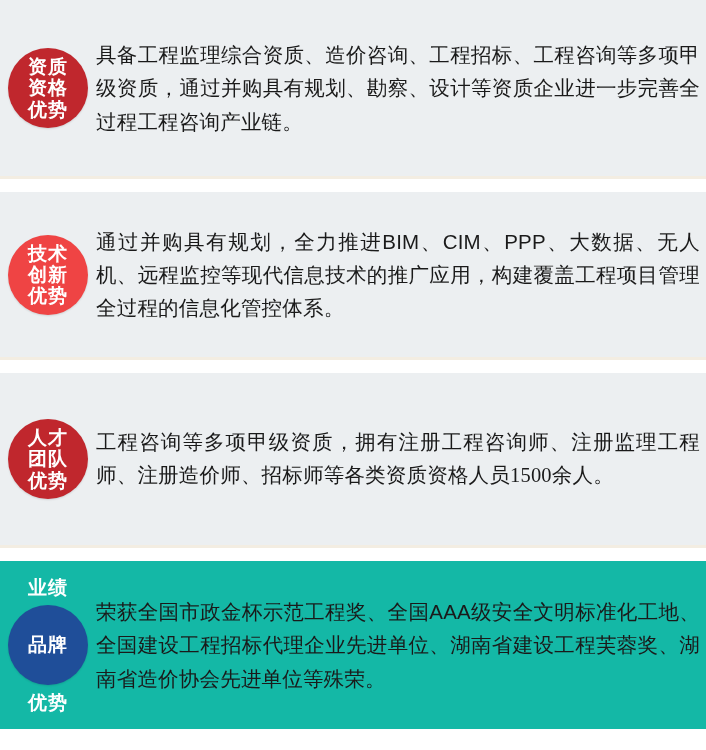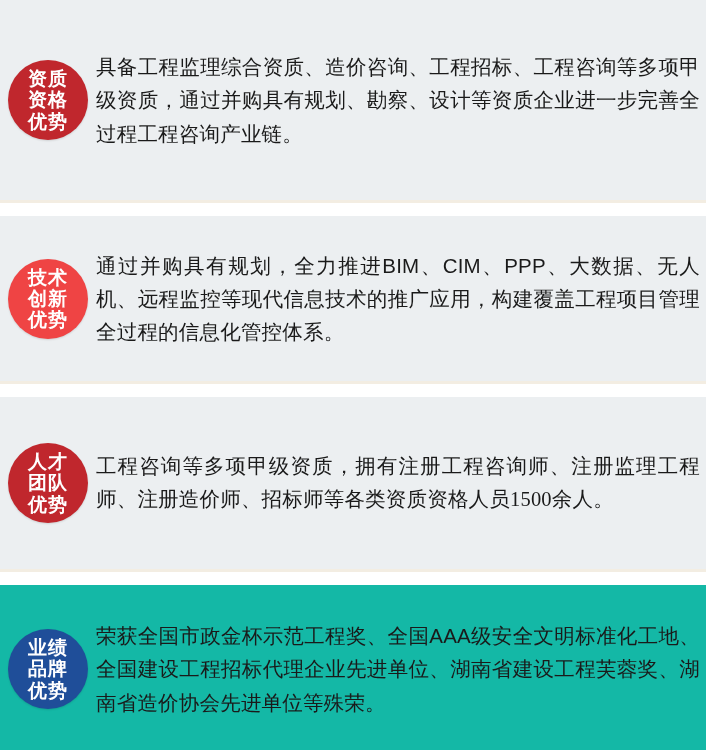--- a/index.html
+++ b/index.html
@@ -81,21 +81,21 @@
   .gap {
     width: 100%;
     background: #ffffff;
   }
 </style>
 </head>
 <body>
 
 <div class="page">
 
-  <div class="row shaded" style="height:200px;">
+  <div class="row shaded" style="height:176px;">
     <div class="badge" style="background:#c0272d;">
       <span>资质</span>
       <span>资格</span>
       <span>优势</span>
     </div>
     <div class="row-body">
       <div class="text">具备工程监理综合资质、造价咨询、工程招标、工程咨询等多项甲级资质，通过并购具有规划、勘察、设计等资质企业进一步完善全过程工程咨询产业链。</div>
     </div>
   </div>
   <div class="divider"></div>
@@ -121,21 +121,21 @@
       <span>优势</span>
     </div>
     <div class="row-body">
       <div class="text">工程咨询等多项甲级资质，拥有注册工程咨询师、注册监理工程师、注册造价师、招标师等各类资质资格人员1500余人。</div>
     </div>
   </div>
   <div class="divider"></div>
   <div class="gap" style="height:13px;"></div>
 
   <div class="row plain" style="height:168px;">
-    <div class="badge" style="background:#1f4e99;">
+    <div class="badge" style="background:#1f4e99;gap:36px;">
       <span>业绩</span>
       <span>品牌</span>
       <span>优势</span>
     </div>
     <div class="row-body">
       <div class="text">荣获全国市政金杯示范工程奖、全国AAA级安全文明标准化工地、全国建设工程招标代理企业先进单位、湖南省建设工程芙蓉奖、湖南省造价协会先进单位等殊荣。</div>
     </div>
   </div>
 
 </div>

